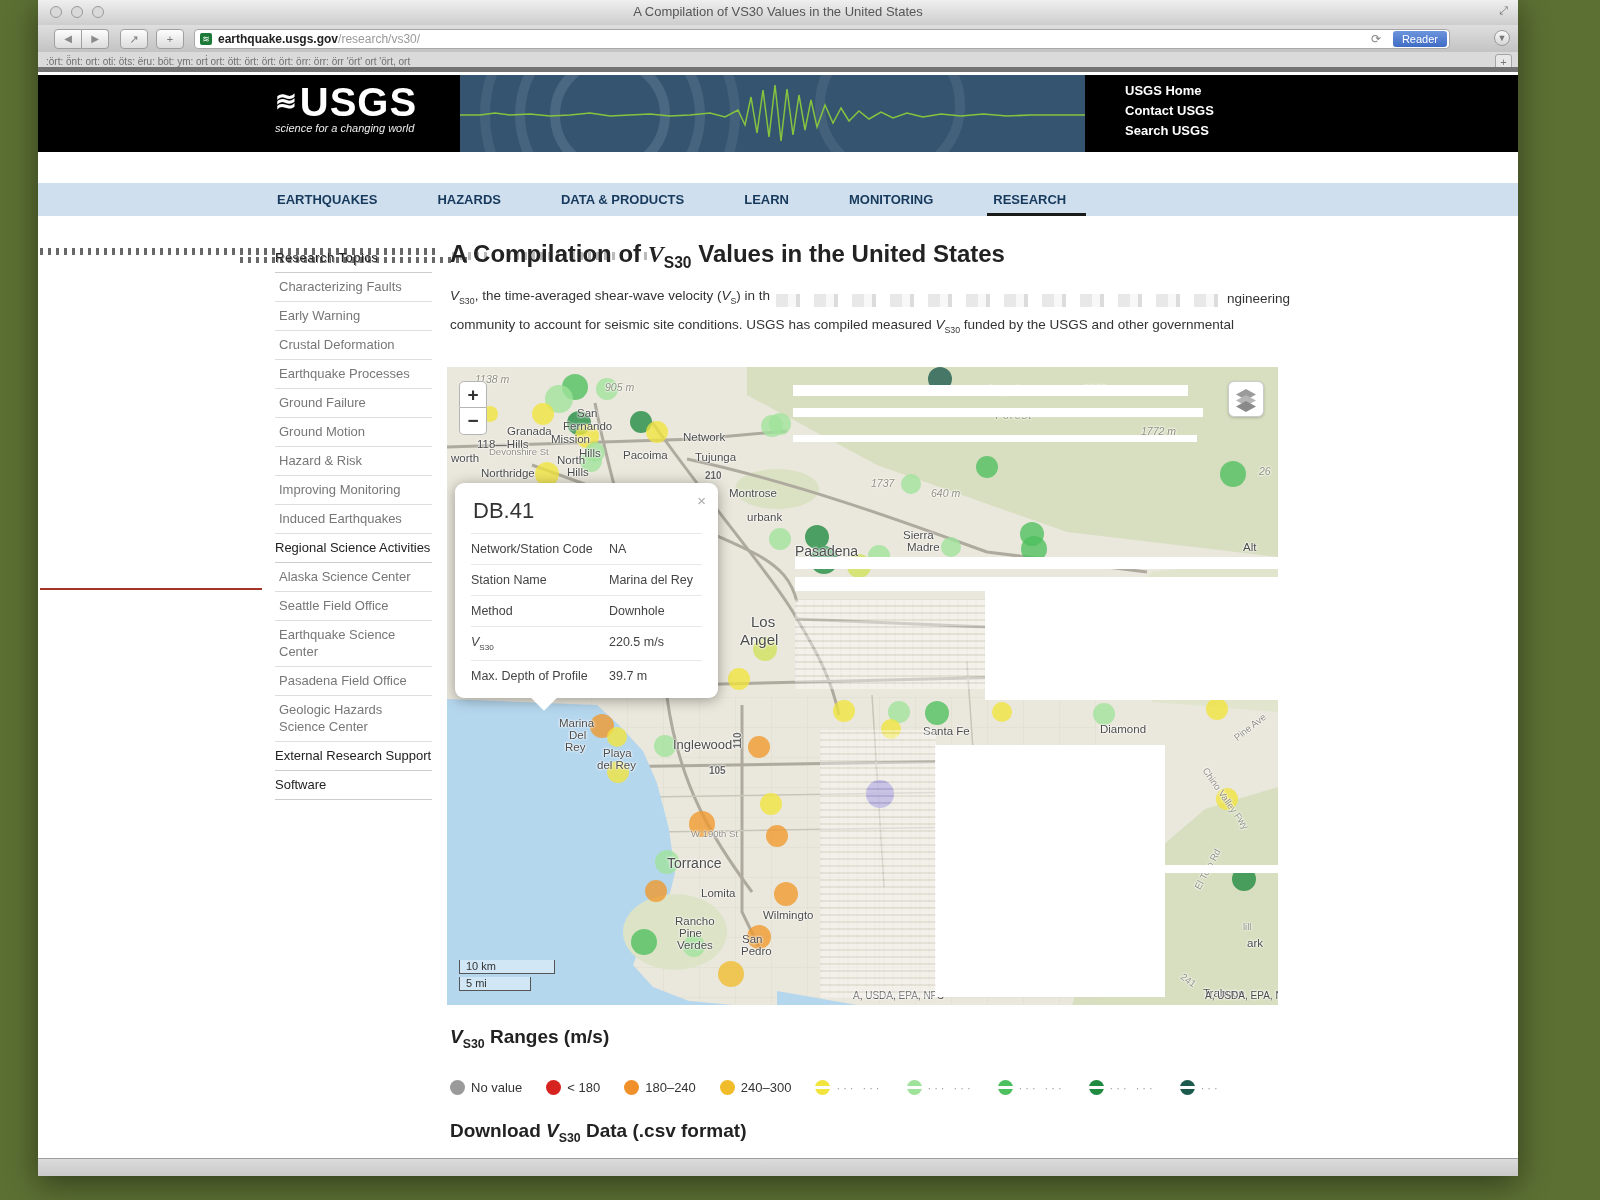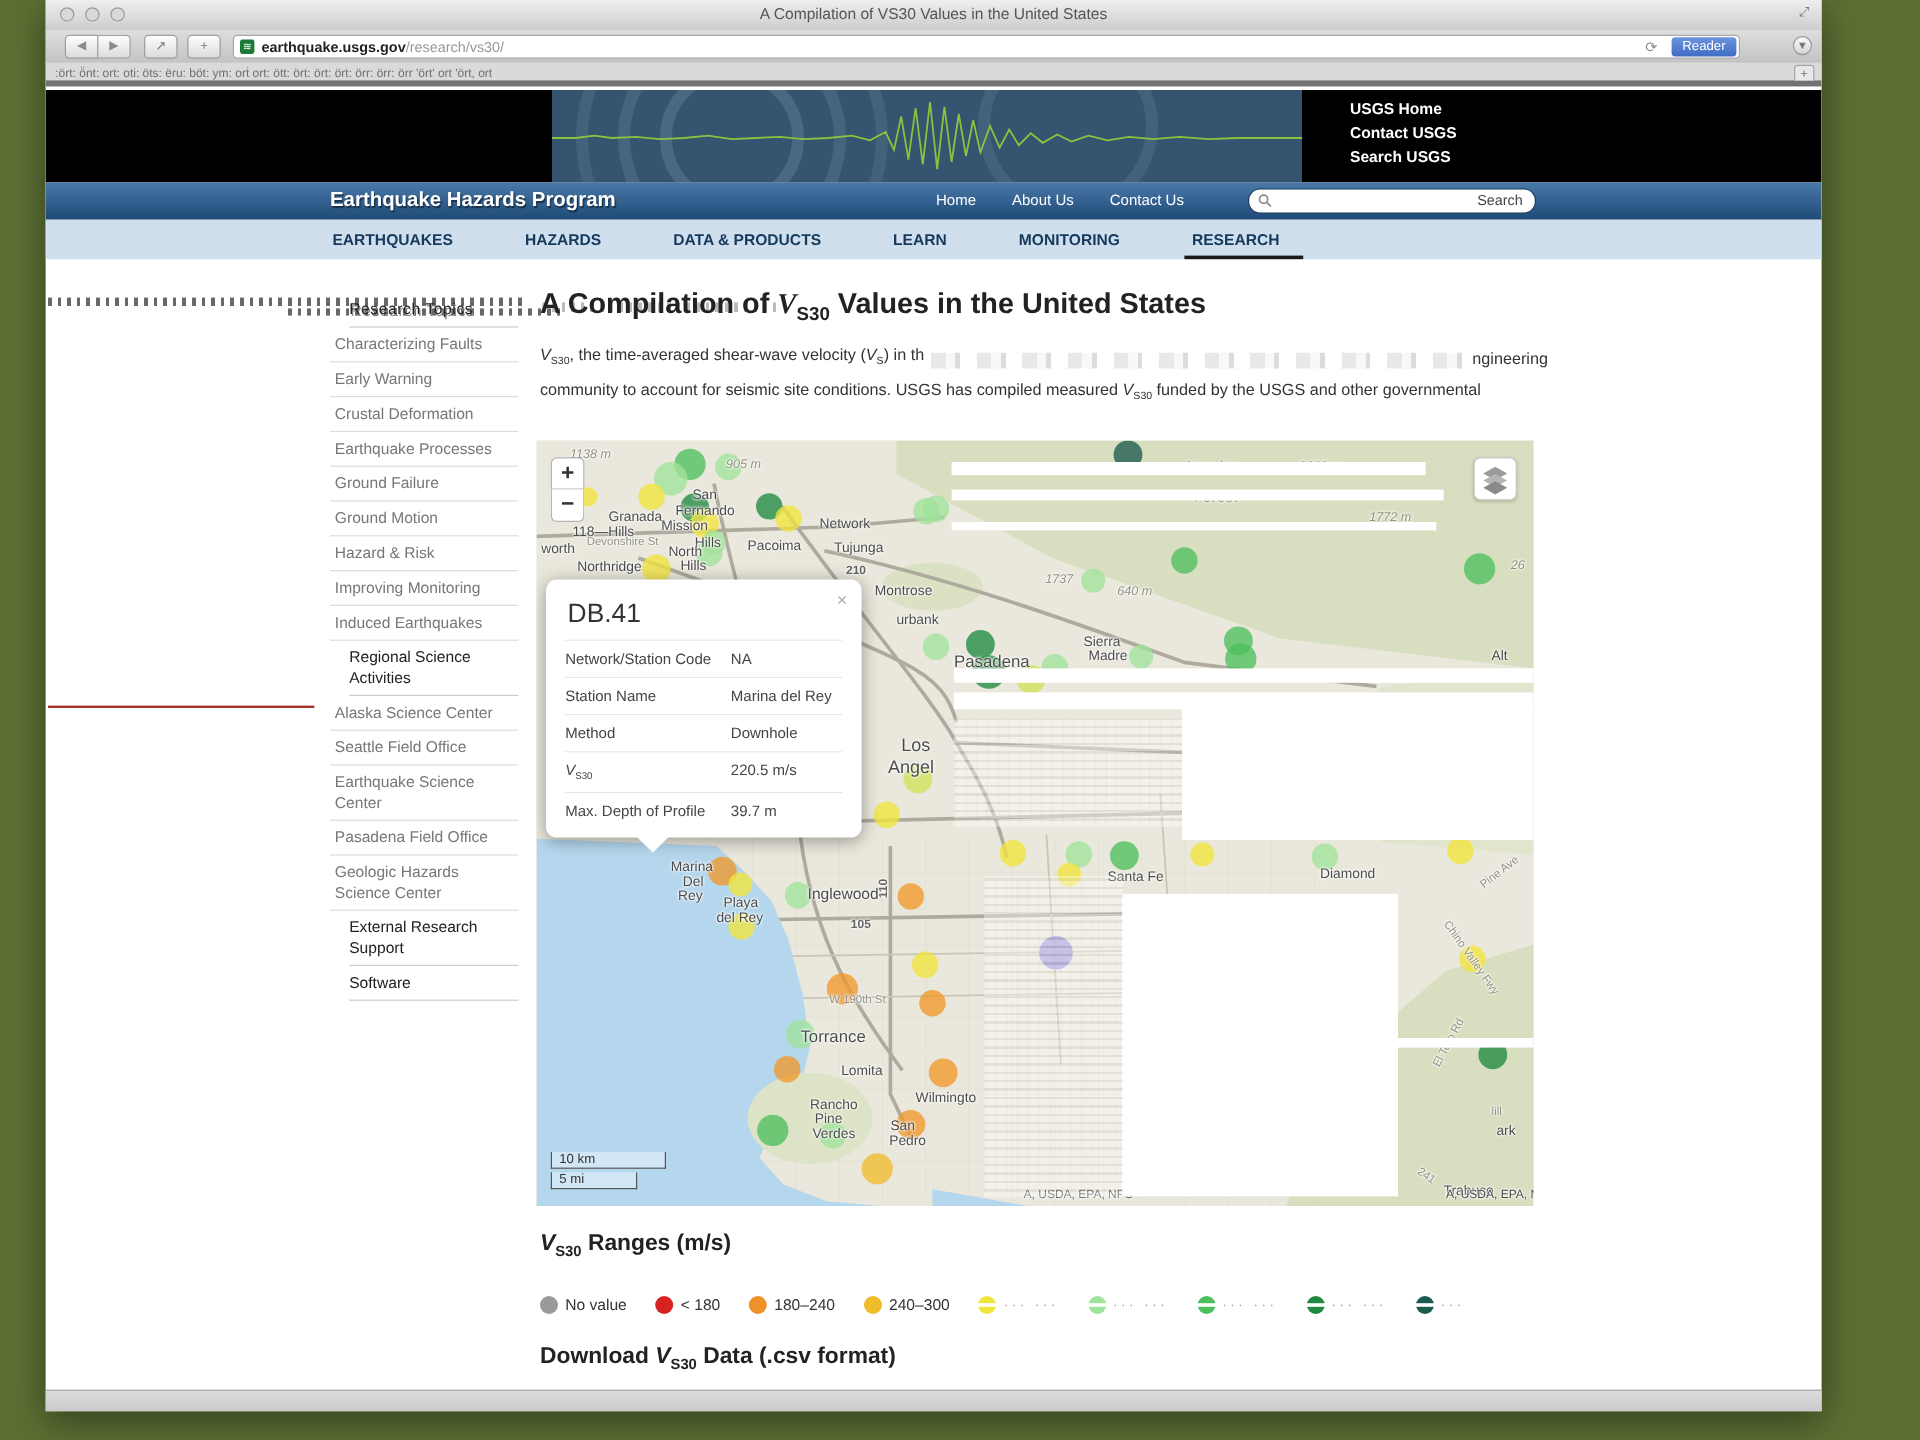--- a/index.html
+++ b/index.html
@@ -68,21 +68,21 @@
   .page-title{position:absolute;left:412px;top:240px;font-size:24px;font-weight:bold;color:#222;}
   .page-title i{font-family:"Liberation Serif",serif;}
   sub{font-size:65%;}
   .intro{position:absolute;left:412px;top:284px;width:840px;font-size:13.5px;color:#333;line-height:23px;}
   .introline1{display:flex;align-items:center;}
   .smudge{flex:1;height:13px;margin:5px 6px 0;opacity:.9;
     background:repeating-linear-gradient(90deg,#e6e6e6 0 12px,#f8f8f8 12px 20px,#d9d9d9 20px 24px,#fff 24px 38px),
     repeating-linear-gradient(90deg,rgba(90,90,90,.25) 0 2px,transparent 2px 11px);}
   
   .sidebar{position:absolute;left:237px;top:244px;width:157px;font-size:13px;}
-  .sb-header{color:#222;font-weight:normal;padding:5px 0 6px;border-bottom:1px solid #ccc;line-height:17px;cursor:pointer;margin-left:16px;}
+  .sb-header{color:#222;font-weight:normal;padding:5px 0 6px;border-bottom:1px solid #ccc;line-height:17px;cursor:pointer;}
   .sb-header.glitched{text-shadow:1px 1px 0 #888;letter-spacing:.5px;}
   .sb-item{color:#777;padding:5px 0 6px 4px;border-bottom:1px solid #ddd;line-height:17px;cursor:pointer;}
   
   .map{position:absolute;left:409px;top:367px;width:831px;height:638px;background:#eae7dc;overflow:hidden;}
   .map svg.base{position:absolute;left:0;top:0;}
   .mdot{position:absolute;border-radius:50%;opacity:.78;transform:translate(-50%,-50%);cursor:pointer;}
   .mlbl{position:absolute;white-space:nowrap;transform-origin:left center;
     text-shadow:0 0 2px #fff,0 0 2px #fff,0 0 3px #fff;}
   .ml-place{font-size:11.5px;color:#4c4c4c;}
   .ml-small{font-size:9.5px;color:#8f8f85;}
@@ -159,52 +159,41 @@
     </div>
     <div class="dlbtn">▼</div>
   </div>
 
   <div class="bookmarks">
     <span>:ört: ö̈nt: ort: oti: öts: ëru: böt: ym: orṫ ort: ött: ört: ört: ört: örr: örr: örr 'ört' ort 'ört, ort</span>
     <div class="bm-add">+</div>
   </div>
 
   <div class="usgs-header">
+    <div class="usgs-logo">
+      <div class="big"><span class="wave">≋</span><span>USGS</span></div>
+      <div class="tag">science for a changing world</div>
+    </div>
     <div class="seismo">
       <svg width="625" height="77">
         <rect width="625" height="77" fill="#35546f"></rect>
         <circle cx="150" cy="40" r="55" fill="none" stroke="rgba(200,220,240,.15)" stroke-width="10"></circle>
         <circle cx="150" cy="40" r="90" fill="none" stroke="rgba(200,220,240,.12)" stroke-width="10"></circle>
         <circle cx="150" cy="40" r="125" fill="none" stroke="rgba(200,220,240,.1)" stroke-width="10"></circle>
         <circle cx="430" cy="30" r="70" fill="none" stroke="rgba(200,220,240,.1)" stroke-width="10"></circle>
         <polyline fill="none" stroke="#86c440" stroke-width="1.5" points="0,40 20,40 35,38 50,40 70,39 90,41 110,40 130,38 150,41 170,40 190,39 210,41 230,40 250,38 265,42 278,35 285,50 291,22 297,58 303,15 309,62 315,10 321,66 327,14 333,60 339,20 345,55 351,25 357,52 365,30 373,48 381,33 389,46 399,36 409,44 421,37 433,43 447,38 463,42 481,39 501,41 523,39 547,41 571,40 595,40 625,40"></polyline>
       </svg>
     </div>
     <div class="usgs-links">
         <div>USGS Home</div>
         <div>Contact USGS</div>
         <div>Search USGS</div>
       </div>
   </div>
 
-  <div class="bluenav">
-    <div class="program">Earthquake Hazards Program</div>
-    <div class="bluelinks">
-        <div>Home</div>
-        <div>About Us</div>
-        <div>Contact Us</div>
-      </div>
-    <div class="searchpill">
-      <svg class="mag" viewBox="0 0 12 12">
-          <circle cx="5" cy="5" r="3.4" fill="none" stroke="#888" stroke-width="1.4"></circle>
-          <line x1="7.6" y1="7.6" x2="11" y2="11" stroke="#888" stroke-width="1.4"></line>
-        </svg>
-      <span class="slabel">Search</span>
-    </div>
-  </div>
 
   <div class="tabbar">
     <div class="tabs">
         <div class="tab">EARTHQUAKES</div>
         <div class="tab">HAZARDS</div>
         <div class="tab">DATA &amp; PRODUCTS</div>
         <div class="tab">LEARN</div>
         <div class="tab">MONITORING</div>
         <div class="tab active">RESEARCH</div>
       </div>

